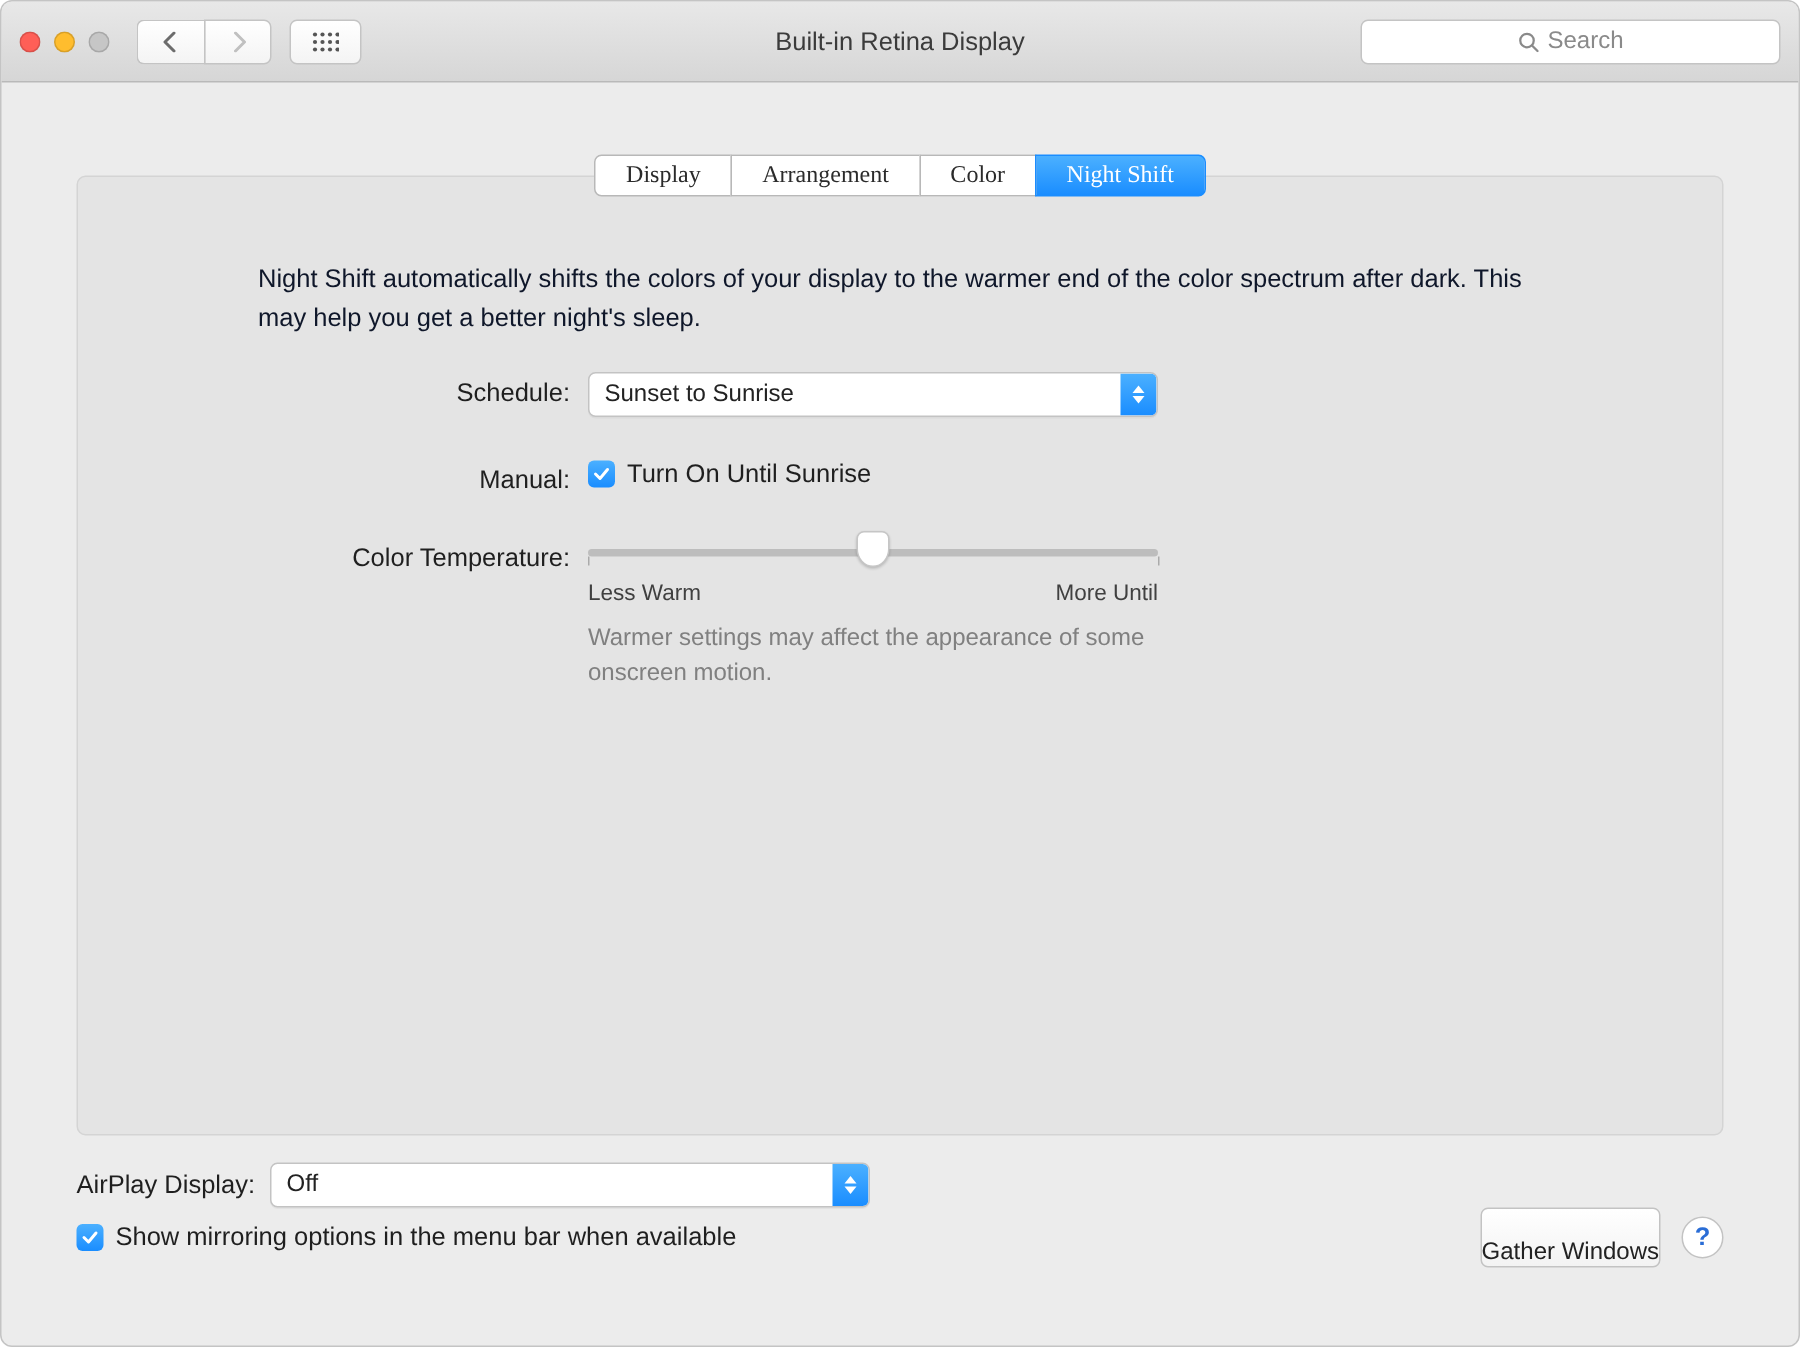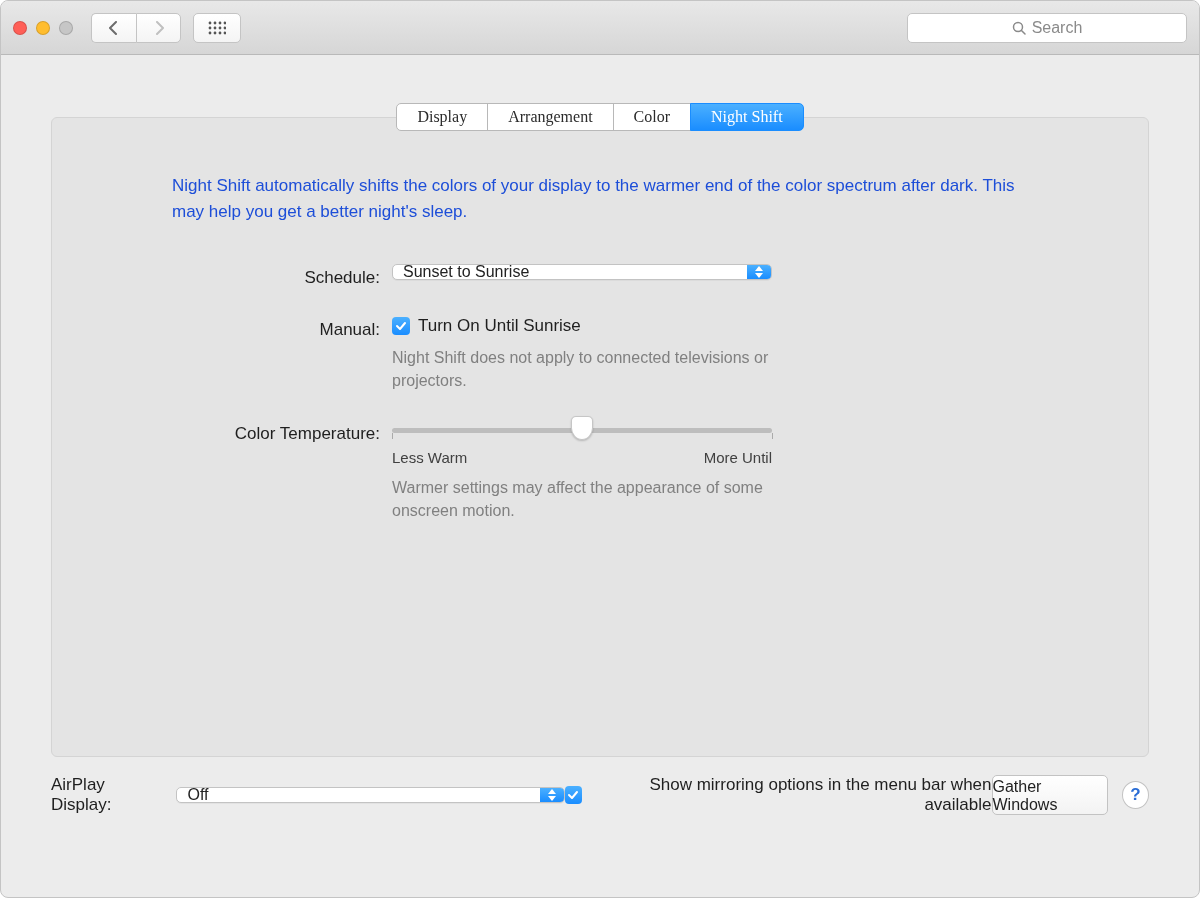--- a/index.html
+++ b/index.html
@@ -95,37 +95,37 @@
 .panel {
   margin-top: -14px;
   background: #e4e4e4;
   border: 1px solid #d4d4d4;
   border-radius: 6px;
   padding: 55px 120px 30px 120px;
   flex: 0 0 auto;
   height: 640px;
 }
 .desc {
-  font-size: 17px; color: #1d4ed8; line-height: 1.55;
-  margin-bottom: 38px;
+  font-size: 17px; color: #0f172a; line-height: 1.55;
+  margin-bottom: 22px;
 }
 .row {
   display: flex; align-items: flex-start;
   margin-bottom: 28px;
 }
 .row-label {
   width: 220px; text-align: right;
   font-size: 17px; color: #1f1f1f;
   padding-right: 12px;
   padding-top: 4px;
 }
 .row-body { flex: 1; }
 .select {
   display: flex; align-items: center;
-  height: 16px; border: 1px solid #c3c3c3;
+  height: 30px; border: 1px solid #c3c3c3;
   border-radius: 5px; overflow: hidden;
   background: #fff; width: 380px;
   box-shadow: 0 1px 0 rgba(0,0,0,.04);
 }
 .select-text { flex:1; padding: 0 10px; font-size: 16px; color:#222; }
 .select-caret {
   width: 24px; height: 100%;
   background: linear-gradient(#4bb0ff,#1a8dff);
   display: flex; flex-direction: column;
   align-items: center; justify-content: center;
@@ -153,21 +153,21 @@
 .tick { position:absolute; top:0; width:1px; height:6px; background:#aaa; }
 .knob {
   position:absolute; top:-4px; left: calc(50% - 11px);
   width: 22px; height: 24px; background:#fff;
   border:1px solid #c6c6c6; border-radius: 5px 5px 50% 50%;
   box-shadow: 0 1px 2px rgba(0,0,0,.2);
 }
 .slider-labels { display:flex; justify-content:space-between; font-size:15px; color:#404040; margin-top:8px;}
 .bottom {
   margin-top: 18px;
-  display: flex; flex-direction: row; gap: 0;
+  display: flex; flex-direction: column; gap: 0;
 }
 .bottom-row { display:flex; align-items:center; }
 .airplay-label { font-size:17px; color:#1f1f1f; margin-right: 10px; }
 .select.small { width: 400px; }
 .gather-row { display:flex; align-items:center; }
 .btn {
   height: 40px; padding: 0 0;
   background: linear-gradient(#ffffff,#f3f3f3);
   border: 1px solid #c3c3c3; border-radius: 5px;
   font-size: 16px; color:#222;
@@ -214,20 +214,21 @@
             <circle cx="7" cy="7" r="1.4"></circle>
             <circle cx="12" cy="7" r="1.4"></circle>
             <circle cx="17" cy="7" r="1.4"></circle>
             <circle cx="2" cy="12" r="1.4"></circle>
             <circle cx="7" cy="12" r="1.4"></circle>
             <circle cx="12" cy="12" r="1.4"></circle>
             <circle cx="17" cy="12" r="1.4"></circle>
           </g>
       </svg>
     </div>
+    <div class="win-title">Built-in Retina Display</div>
     <div class="search-wrap">
       <div class="search">
         <svg width="14" height="14" viewBox="0 0 14 14">
             <circle cx="6" cy="6" r="4.5" stroke="#8a8a8a" stroke-width="1.5" fill="none"></circle>
             <line x1="9.5" y1="9.5" x2="13" y2="13" stroke="#8a8a8a" stroke-width="1.5" stroke-linecap="round"></line>
           </svg>
         <span>Search</span>
       </div>
     </div>
   </div>
@@ -269,21 +270,20 @@
         <div class="row-label">Manual:</div>
         <div class="row-body">
           <div class="chk-line">
             <div class="chk">
               <svg width="12" height="12" viewBox="0 0 12 12">
                   <path d="M2 6 L5 9 L10 3" stroke="#fff" stroke-width="2" fill="none" stroke-linecap="round" stroke-linejoin="round"></path>
                 </svg>
             </div>
             <span>Turn On Until Sunrise</span>
           </div>
-          <p class="hint">Night Shift does not apply to connected televisions or projectors.</p>
         </div>
       </div>
 
       <div class="row" style="margin-top:6px;">
         <div class="row-label">Color Temperature:</div>
         <div class="row-body">
           <div class="slider-zone">
             <div class="track"></div>
             <div class="ticks">
               <div class="tick" style="left:0%"></div>

